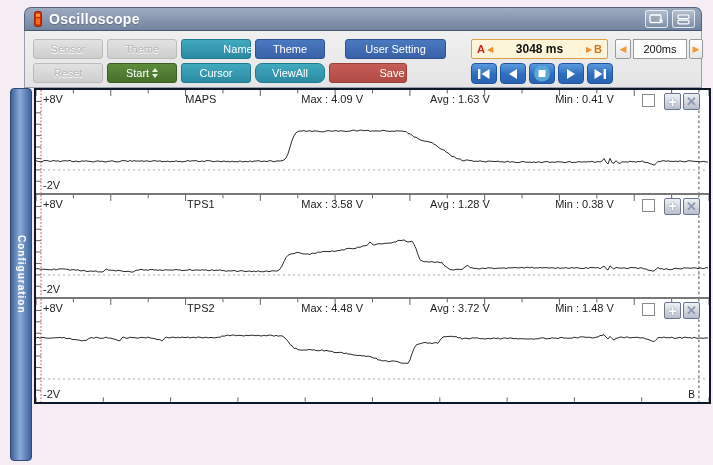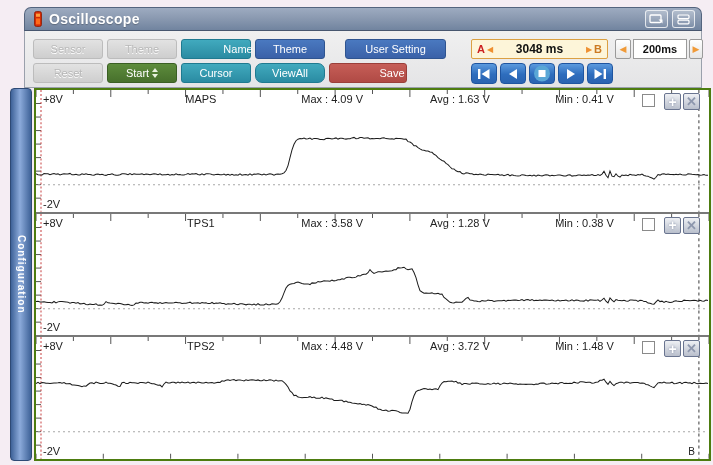--- a/index.html
+++ b/index.html
@@ -34,34 +34,34 @@
     background:#fdf5d9;border:1px solid #dba043;border-radius:2px;display:flex;align-items:center;padding:0 5px;cursor:pointer;}
   .ab-a{color:#cc2222;font-weight:bold;font-size:11px;}
   .ab-b{color:#cc7a22;font-weight:bold;font-size:11px;}
   .ab-arrow{color:#ef9030;font-size:8px;margin:0 2px;}
   .ab-value{flex:1;text-align:center;font-size:12px;font-weight:bold;color:#111;}
 
   .speed-arrow{position:absolute;top:8px;width:16px;height:20px;box-sizing:border-box;border:1px solid #9a9a9a;border-radius:2px;
     background:linear-gradient(#ffffff,#e6e6e6);display:flex;align-items:center;justify-content:center;
     color:#f09a38;font-size:9px;cursor:pointer;}
   .speed-value{position:absolute;left:608px;top:8px;width:54px;height:20px;box-sizing:border-box;border:1px solid #9a9a9a;
-    background:#fff;font-size:11px;font-weight:bold;color:#111;text-align:center;line-height:18px;}
+    background:#fff;font-size:11px;font-weight:normal;color:#111;text-align:center;line-height:18px;}
 
   .transport{position:absolute;left:446px;top:32px;display:flex;gap:3px;}
   .trbtn{width:26px;height:21px;border-radius:4px;border:1px solid #1f55a0;box-sizing:border-box;cursor:pointer;
     background:linear-gradient(#5b9ade,#2e6dbd 55%,#2a63b0);display:flex;align-items:center;justify-content:center;}
 
   
   .scope{position:absolute;left:10px;top:88px;width:701px;height:373px;}
   .cfg-tab{position:absolute;left:0;top:0;width:22px;height:373px;box-sizing:border-box;cursor:pointer;
     background:linear-gradient(90deg,#3e6298,#8bAAda 45%,#3e6298);border:1px solid #2e4a75;border-radius:4px;
     color:#fff;font-size:10px;font-weight:bold;letter-spacing:1px;
     writing-mode:vertical-rl;display:flex;align-items:center;justify-content:center;}
-  .stack{position:absolute;left:24px;top:0;width:677px;height:373px;box-sizing:border-box;background:#fff;
-    border:2px solid #4d7c0f;display:flex;flex-direction:column;}
+  .stack{position:absolute;left:24px;top:0;width:677px;height:316px;box-sizing:border-box;background:#fff;
+    border:2px solid #0f172a;display:flex;flex-direction:column;}
   .channel{position:relative;flex:1;border-bottom:2px solid #787878;}
   .channel:last-child{border-bottom:none;}
   .channel svg.wave{position:absolute;left:0;top:0;width:100%;height:100%;}
   .ch-label{position:absolute;font-size:11px;color:#222;white-space:nowrap;}
   .lbl-top{left:7px;top:3px;}
   .lbl-bottom{left:7px;bottom:2px;}
   .lbl-name{left:24.5%;top:3px;transform:translateX(-50%);}
   .lbl-max{left:44%;top:3px;transform:translateX(-50%);}
   .lbl-avg{left:63%;top:3px;transform:translateX(-50%);}
   .lbl-min{left:81.5%;top:3px;transform:translateX(-50%);}

